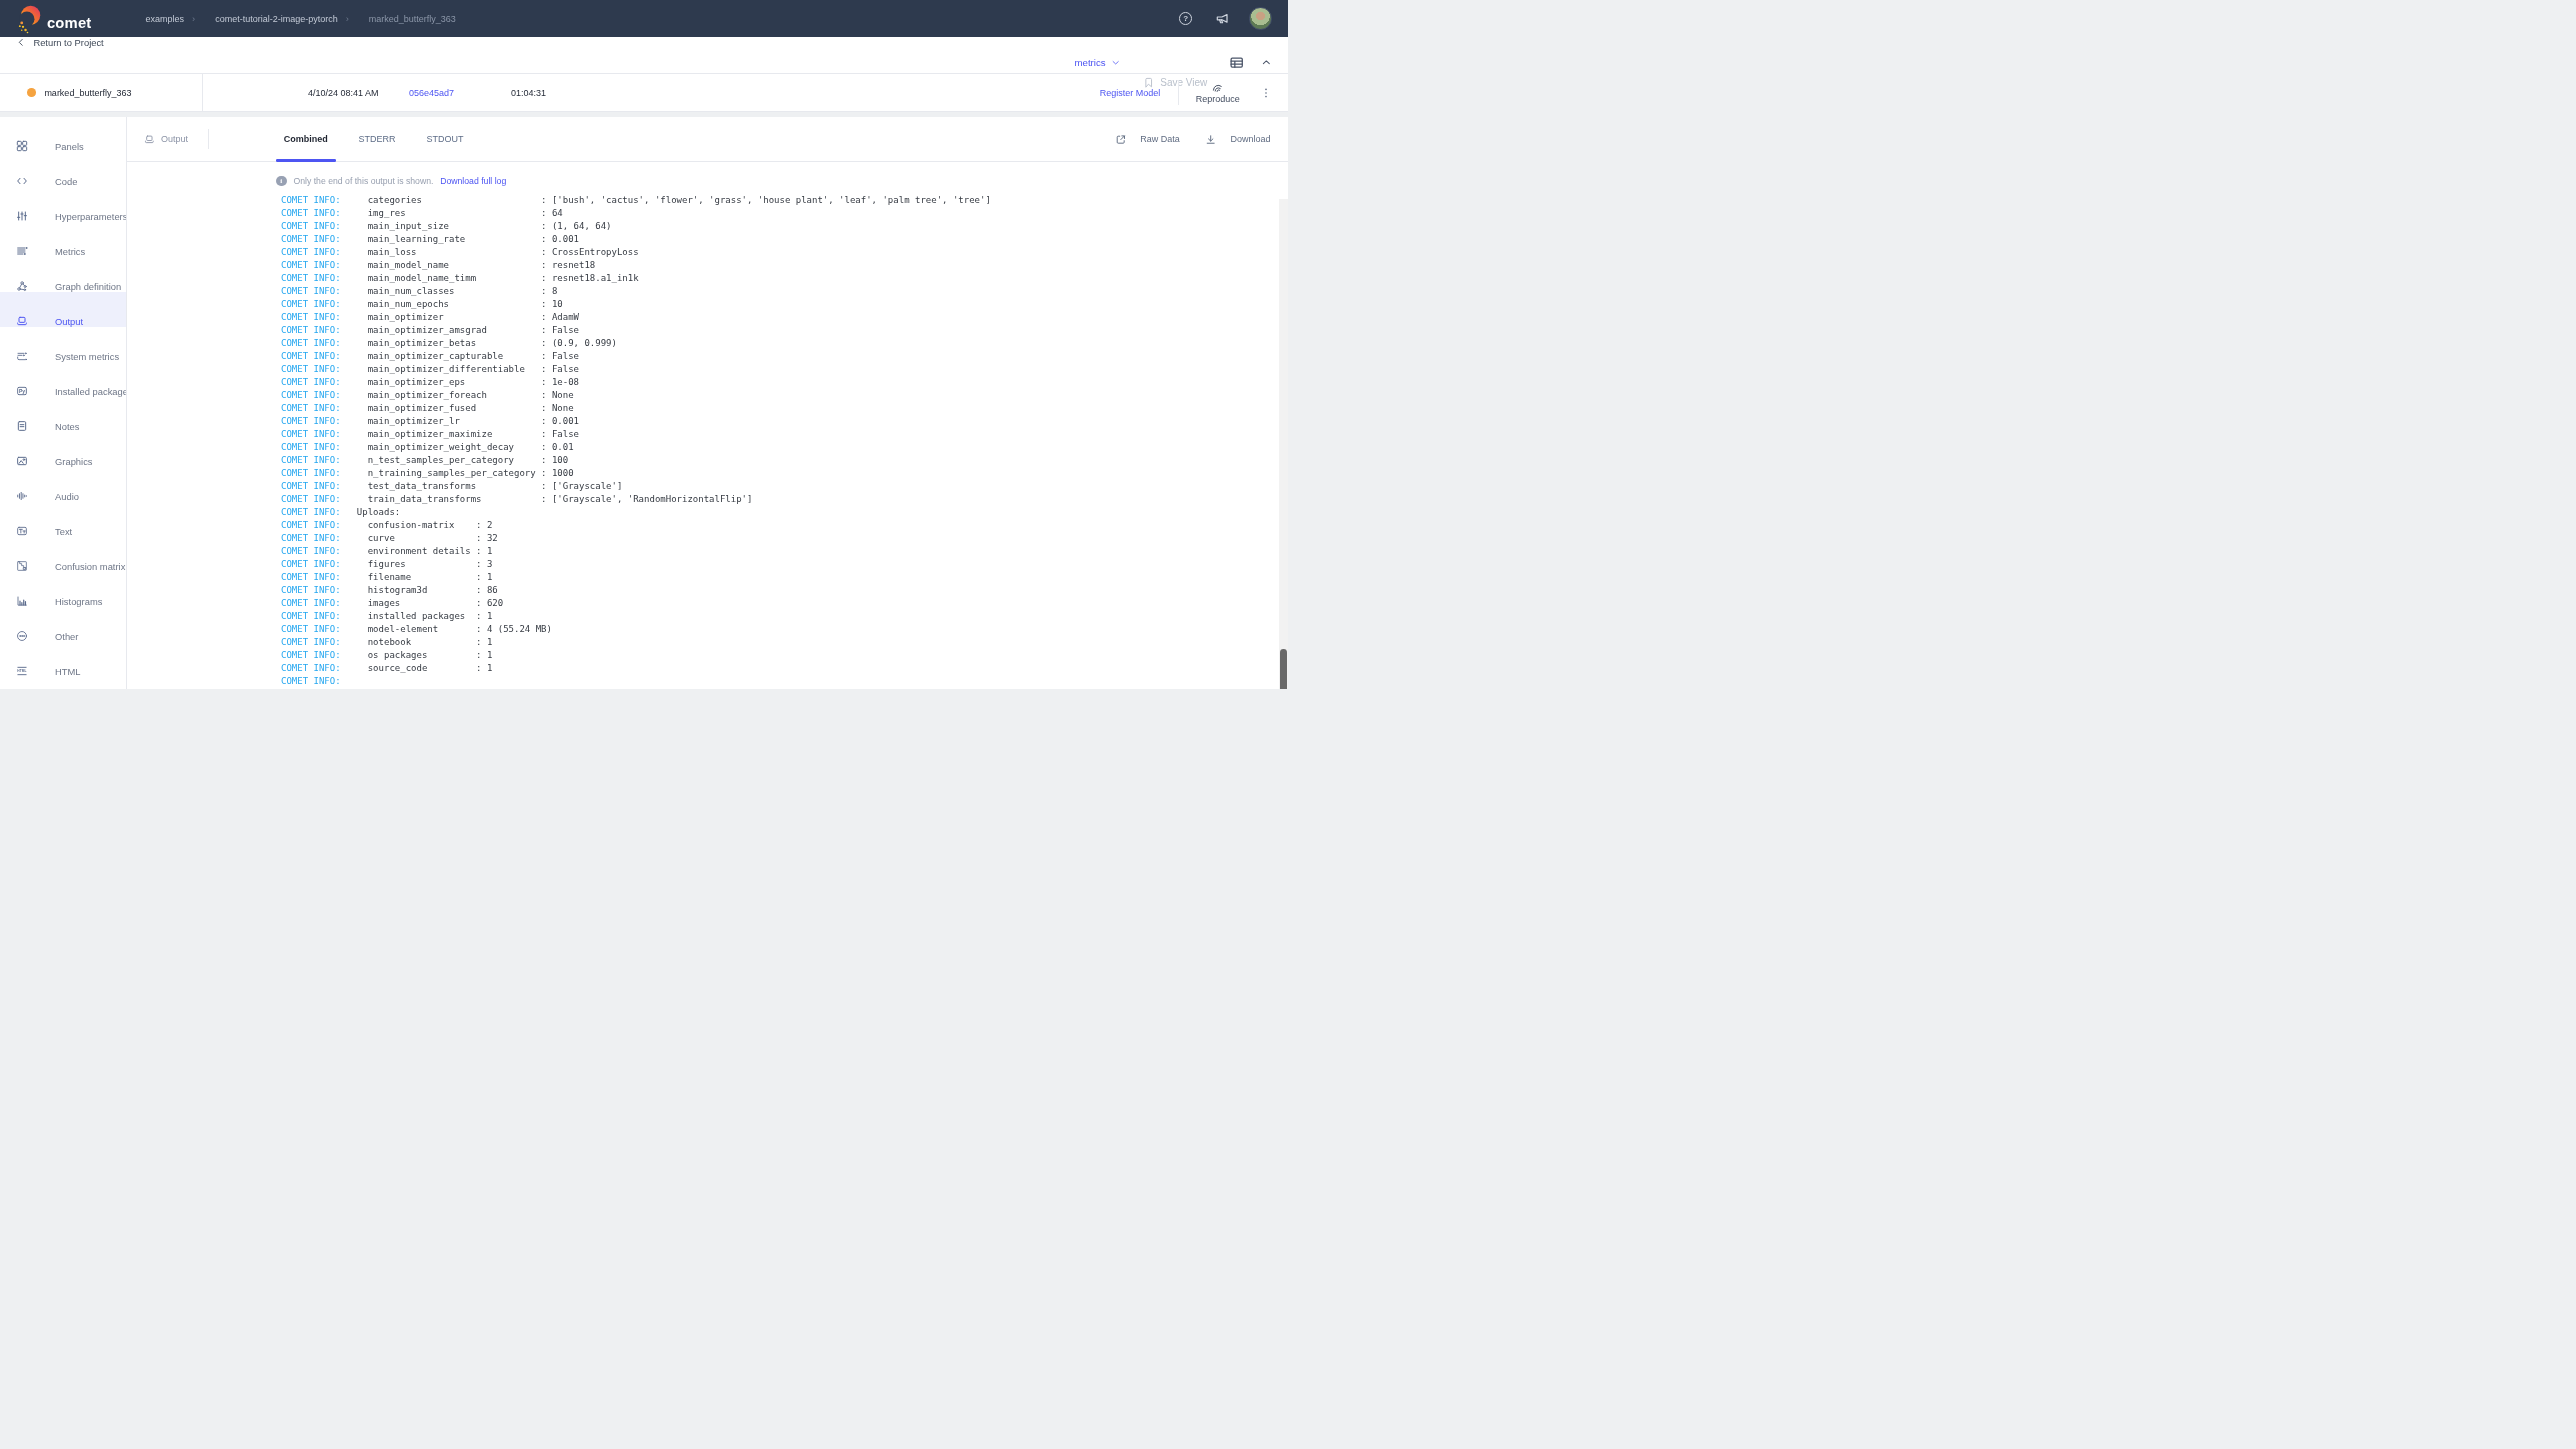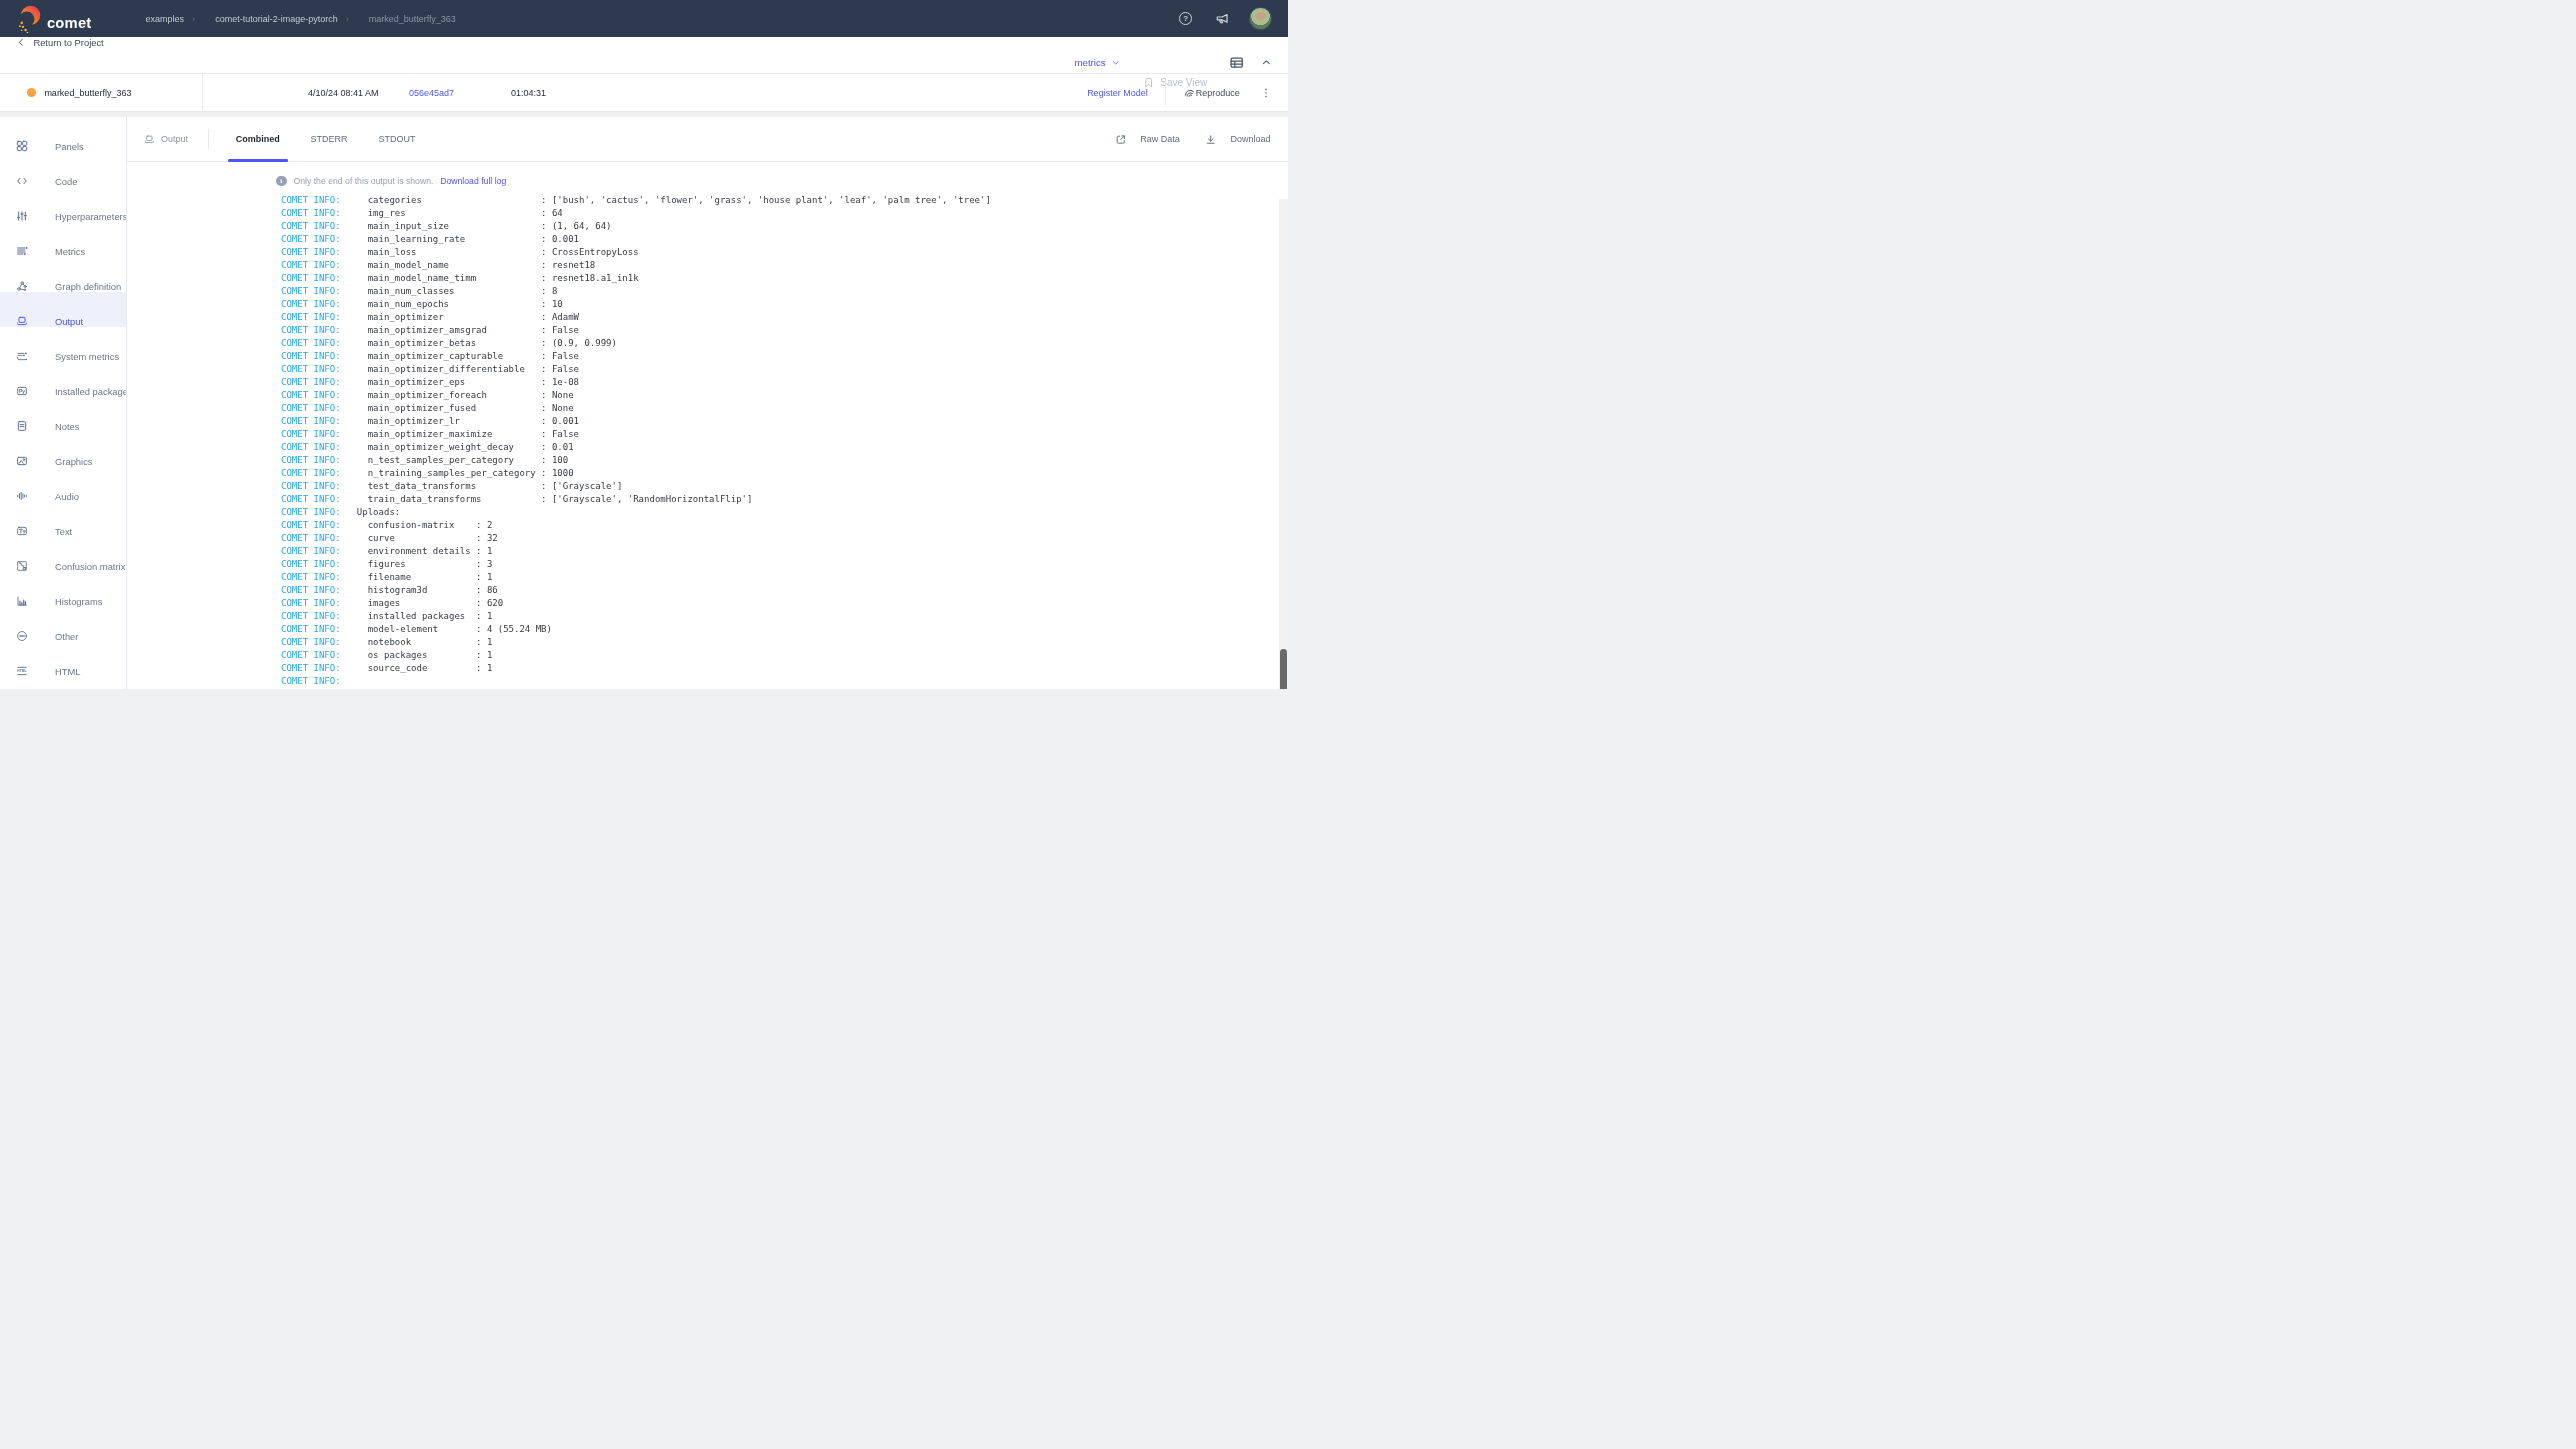--- a/index.html
+++ b/index.html
@@ -55,37 +55,37 @@
   .col-time{width:101px;padding-left:12px;}
   .col-key{width:102px;padding-left:12px;}
   .col-dur{width:101px;padding-left:12px;}
   .trow{height:38px;border-bottom:0.7px solid var(--border);font-size:9px;color:#252b38;cursor:pointer;}
   .trow .col-name{padding-left:27px;gap:8.7px;border-right:0.7px solid var(--border);}
   .status-dot{width:8.7px;height:8.7px;border-radius:50%;background:#f5a340;flex:0 0 auto;}
   .key-link{color:var(--accent);cursor:pointer;}
   .row-actions{margin-left:auto;display:flex;align-items:center;gap:17.4px;padding-right:13.4px;}
   .register-link{color:var(--accent);font-size:9px;cursor:pointer;white-space:nowrap;}
   .v-div{width:0.7px;height:25.5px;background:var(--border);}
-  .reproduce-btn{display:flex;align-items:center;color:#434d60;font-size:9px;cursor:pointer;}
+  .reproduce-btn{display:flex;align-items:center;color:#434d60;font-size:9px;cursor:pointer;flex-direction:column;}
   .kebab{color:#5f6b81;cursor:pointer;padding:2.7px;}
 
   
   .gap-band{height:5.4px;background:#eef0f2;}
   .body{display:flex;height:572px;}
   .sidebar{width:127px;background:#fff;border-right:0.7px solid var(--border);flex:0 0 auto;overflow:hidden;}
   .side-item{height:35px;display:flex;align-items:flex-end;gap:27px;padding-left:16px;color:#6e7687;font-size:9.4px;cursor:pointer;white-space:nowrap;}
   .side-item .s-ico{color:#5b6b8c;flex:0 0 auto;}
   .side-item.active{background:#eef0fc;color:var(--accent);}
   .side-item.active .s-ico{color:var(--accent);}
 
   .main{flex:1;background:#fff;position:relative;overflow:hidden;}
   .panel-head{height:45px;display:flex;align-items:center;border-bottom:0.7px solid var(--border);padding-left:17.4px;position:relative;}
   .panel-title{display:flex;align-items:center;gap:6px;color:#8b93a6;font-size:9px;}
   .ph-div{width:0.7px;height:20px;background:var(--border);margin:0 19px 0 20px;}
-  .tabs{display:flex;align-self:stretch;}
+  .tabs{display:flex;align-self:stretch;margin-left:48px;}
   .tab{position:relative;display:flex;align-items:center;padding:0 8px;margin-right:14.8px;font-size:9px;color:#5d6c86;cursor:pointer;}
   .tab.active{color:#1f2430;font-weight:bold;}
   .tab.active::after{content:"";position:absolute;left:0;right:0;bottom:-0.7px;height:2.7px;background:var(--accent);border-radius:1.3px;}
   .head-actions{margin-left:auto;display:flex;align-items:center;gap:25.5px;padding-right:17.4px;}
   .head-btn{display:flex;align-items:center;gap:14px;color:#5f6b81;font-size:9px;cursor:pointer;}
 
   .notice{display:flex;align-items:center;gap:6.7px;margin:13.4px 0 0 149px;font-size:8.7px;}
   .info-dot{width:10.7px;height:10.7px;border-radius:50%;background:#98a1b3;color:#fff;display:flex;align-items:center;justify-content:center;font-size:7px;font-weight:bold;font-family:"Liberation Serif",serif;}
   .notice-text{color:#98a0b0;}
   .notice-link{color:var(--accent);cursor:pointer;}

